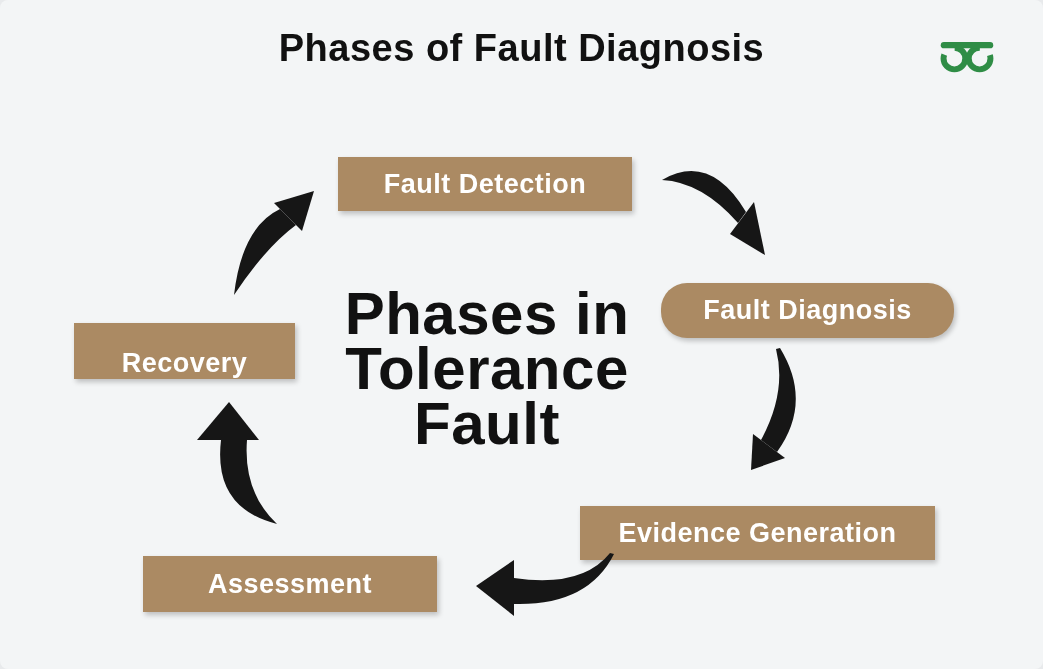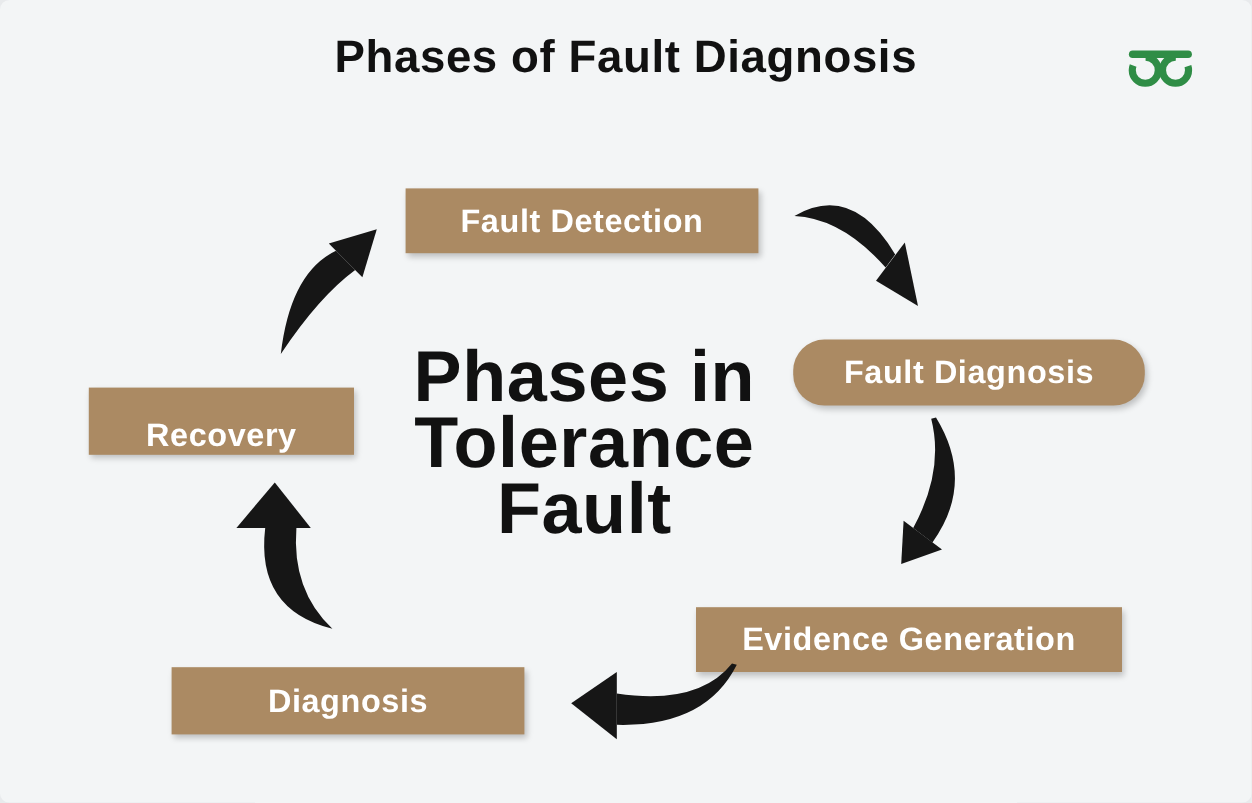--- a/index.html
+++ b/index.html
@@ -73,21 +73,21 @@
   <div class="phase-box box-detection">
     <span>Fault Detection</span>
   </div>
   <div class="phase-box box-diagnosis">
     <span>Fault Diagnosis</span>
   </div>
   <div class="phase-box box-evidence">
     <span>Evidence Generation</span>
   </div>
   <div class="phase-box box-assessment">
-    <span>Diagnosis</span>
+    <span>Assessment</span>
   </div>
   <div class="phase-box box-recovery">
     <span>Recovery</span>
   </div>
 
   <div class="center-label">
     <span>Phases in</span>
     <span>Tolerance</span>
     <span>Fault</span>
   </div>

